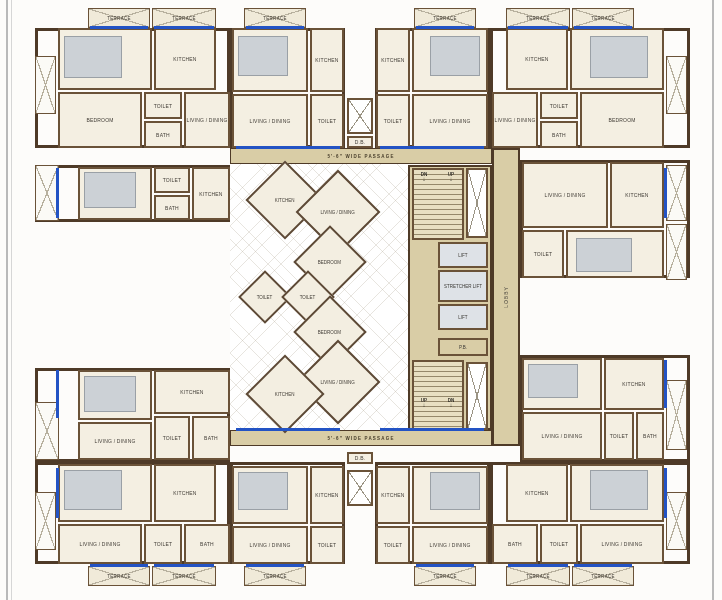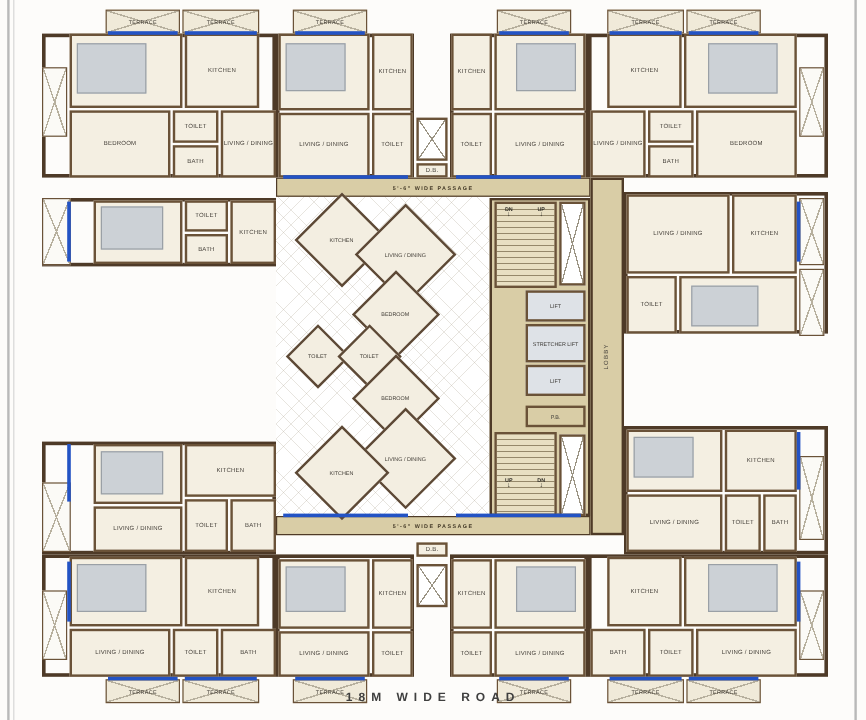--- a/index.html
+++ b/index.html
@@ -86,21 +86,20 @@
   <div class="abs lift" style="left:438px;top:270px;width:50px;height:32px;">STRETCHER LIFT</div>
   <div class="abs lift" style="left:438px;top:304px;width:50px;height:26px;">LIFT</div>
   <div id="pb" class="abs" style="left:438px;top:338px;width:50px;height:18px;">P.B.</div>
 
   <div id="lobby" class="abs"></div>
   <div id="lobby-label" class="abs">LOBBY</div>
 
   <div class="abs passage" style="left:230px;top:148px;width:262px;height:16px;">5'-6" WIDE PASSAGE</div>
   <div class="abs passage" style="left:230px;top:430px;width:262px;height:16px;">5'-6" WIDE PASSAGE</div>
 
-  <div id="road" class="abs">18M WIDE ROAD</div>
 <div class="abs wing" style="left: 35px; top: 28px; width: 195px; height: 120px;"></div>
     <div class="abs wing" style="left: 230px; top: 28px; width: 115px; height: 120px;"></div>
     <div class="abs wing" style="left: 375px; top: 28px; width: 115px; height: 120px;"></div>
     <div class="abs wing" style="left: 490px; top: 28px; width: 200px; height: 120px;"></div>
     <div class="abs wing" style="left: 35px; top: 165px; width: 195px; height: 57px;"></div>
     <div class="abs wing" style="left: 520px; top: 160px; width: 170px; height: 118px;"></div>
     <div class="abs wing" style="left: 35px; top: 368px; width: 195px; height: 94px;"></div>
     <div class="abs wing" style="left: 520px; top: 355px; width: 170px; height: 107px;"></div>
     <div class="abs wing" style="left: 35px; top: 462px; width: 195px; height: 102px;"></div>
     <div class="abs wing" style="left: 230px; top: 462px; width: 115px; height: 102px;"></div>

